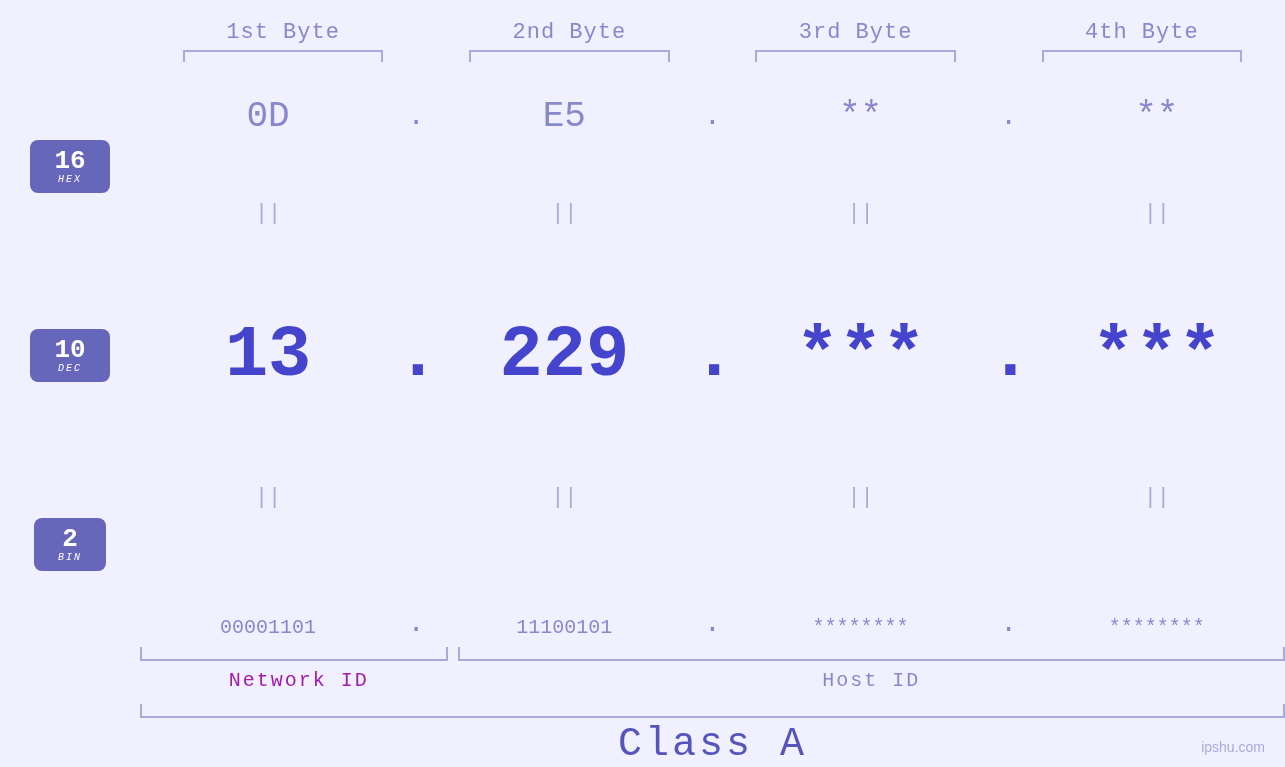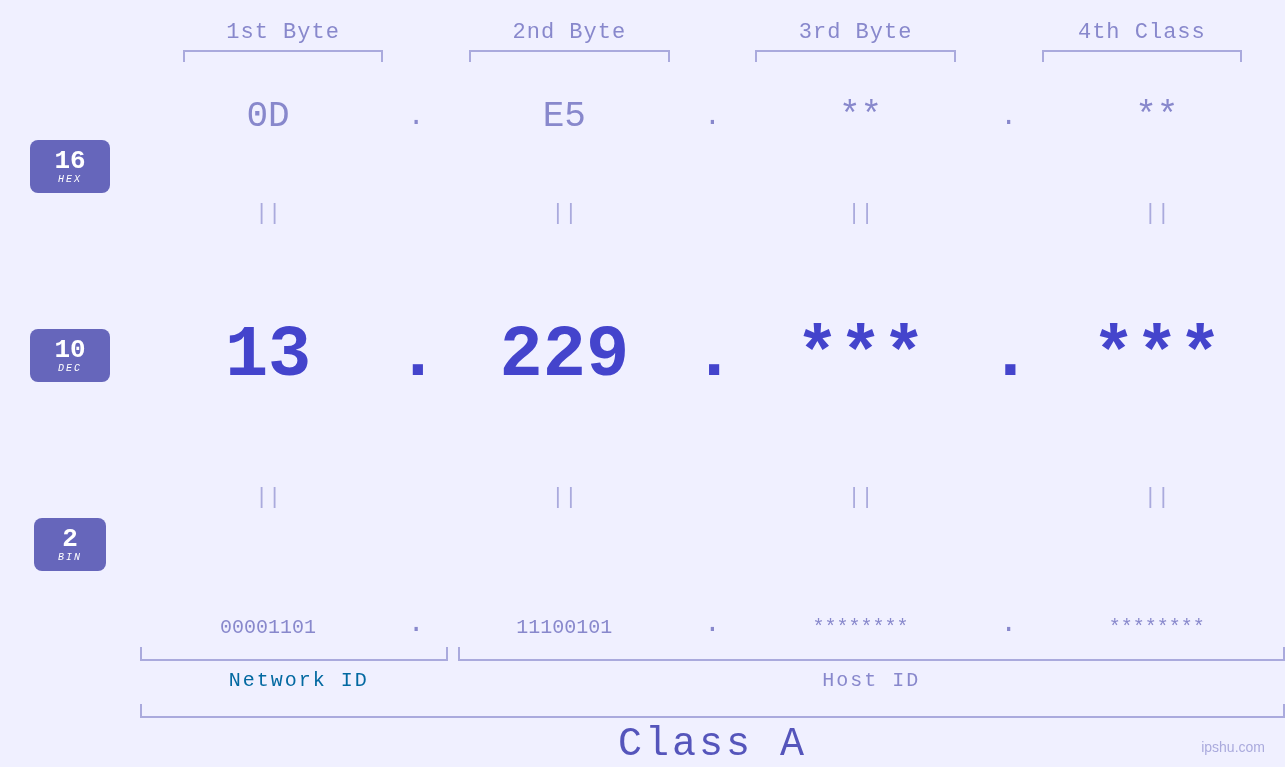--- a/index.html
+++ b/index.html
@@ -215,21 +215,21 @@
   </style>
 </head>
 <body>
 
 <div class="main-container">
 
   <div class="byte-labels-row">
     <div class="byte-label">1st Byte</div>
     <div class="byte-label">2nd Byte</div>
     <div class="byte-label">3rd Byte</div>
-    <div class="byte-label">4th Class</div>
+    <div class="byte-label">4th Byte</div>
   </div>
 
   <div class="brackets-row">
     <div class="bracket-cell">
       <div class="bracket-line"></div>
     </div>
     <div class="bracket-cell">
       <div class="bracket-line"></div>
     </div>
     <div class="bracket-cell">
@@ -340,21 +340,21 @@
 
     <div style="display:flex; width:100%; align-items:flex-end;">
 
       <div style="width:calc(26% + 10px); border:2px solid #aaaadd; border-top:none; height:14px;"></div>
       <div style="width:10px;"></div>
 
       <div style="flex:1; border:2px solid #aaaadd; border-top:none; height:14px;"></div>
     </div>
 
     <div style="display:flex; width:100%; margin-top:8px;">
-      <div style="width:calc(26% + 20px); text-align:center; color:#0369a1; font-size:20px; letter-spacing:2px;">Network ID</div>
+      <div style="width:calc(26% + 20px); text-align:center; color:#a21caf; font-size:20px; letter-spacing:2px;">Network ID</div>
       <div style="flex:1; text-align:center; color:#8888cc; font-size:20px; letter-spacing:2px;">Host ID</div>
     </div>
   </div>
 
   <div class="overall-bracket-row">
     <div class="overall-bracket"></div>
     <div class="class-label">Class A</div>
   </div>
 
   <div class="watermark">ipshu.com</div>

